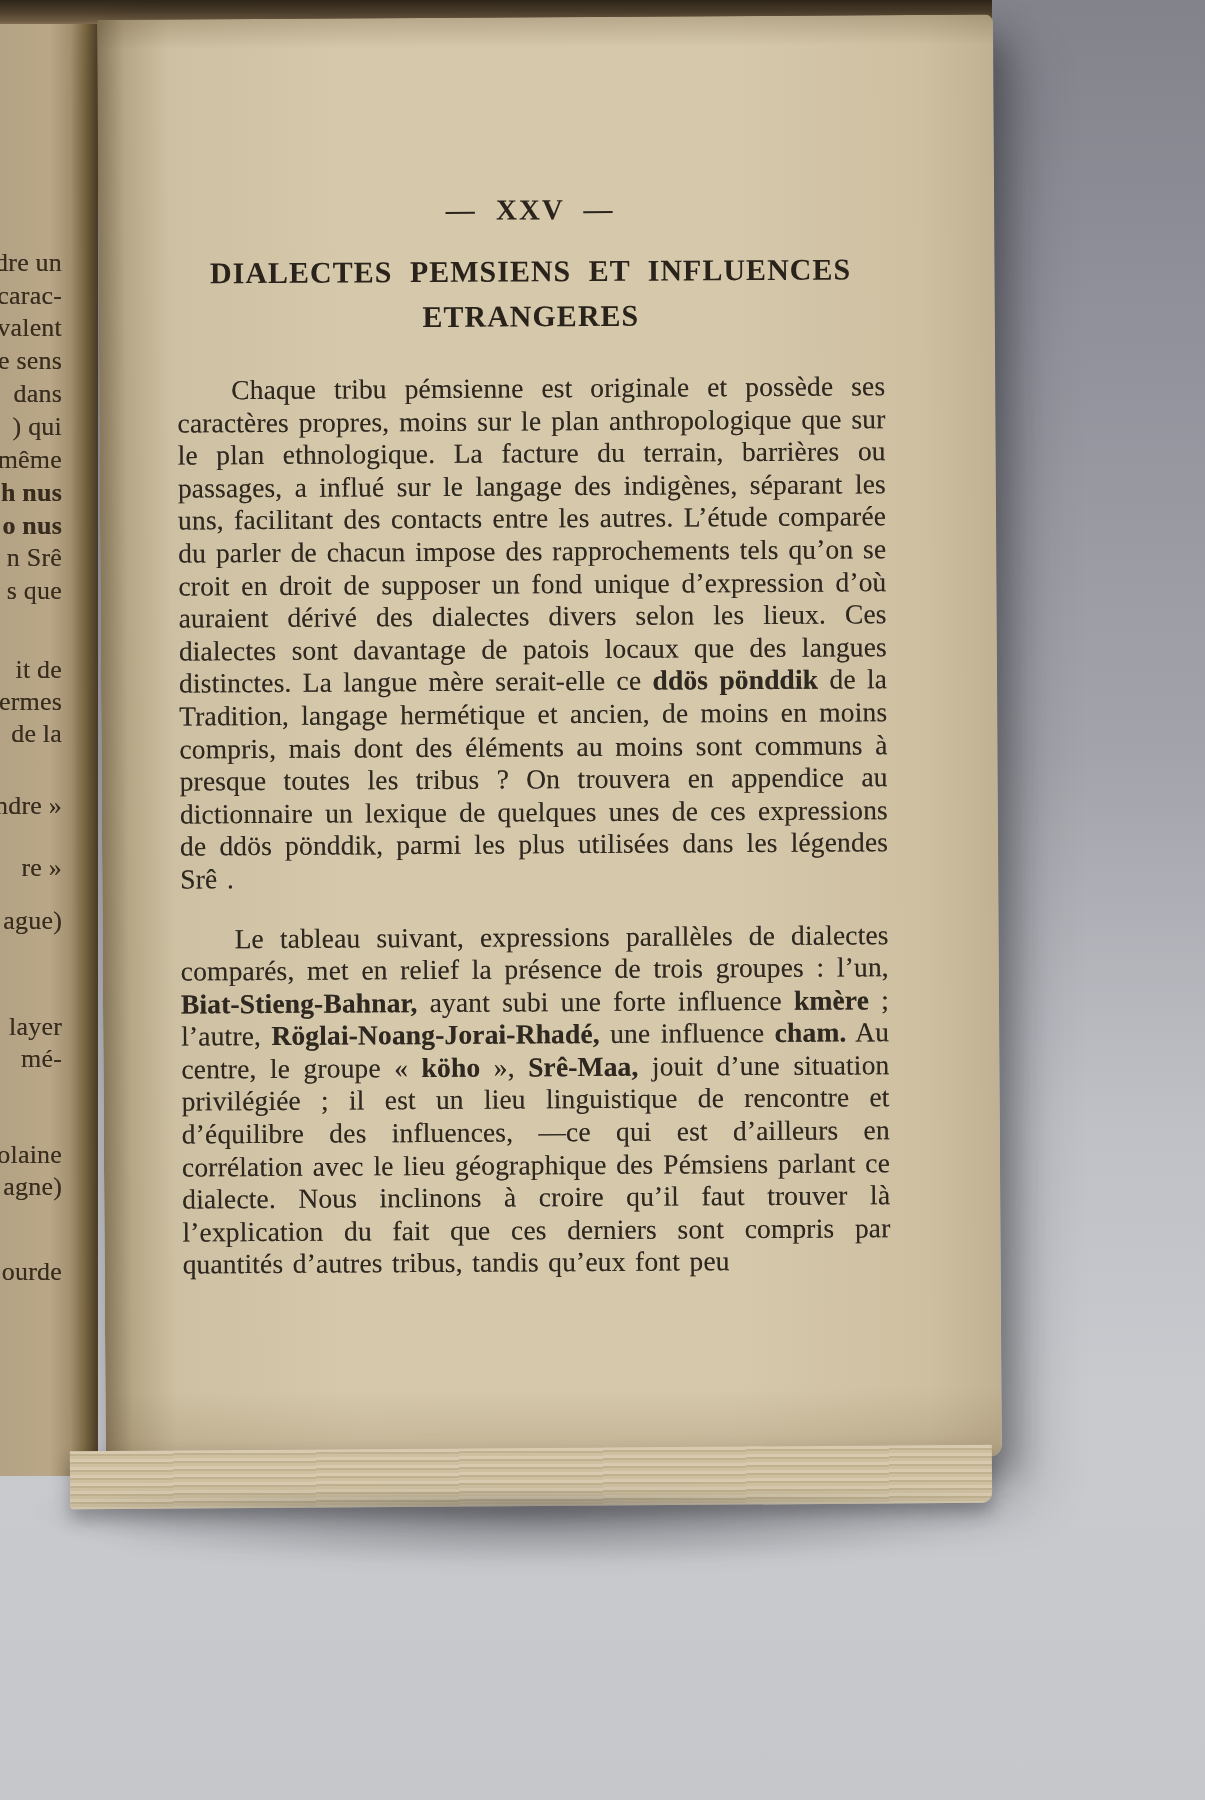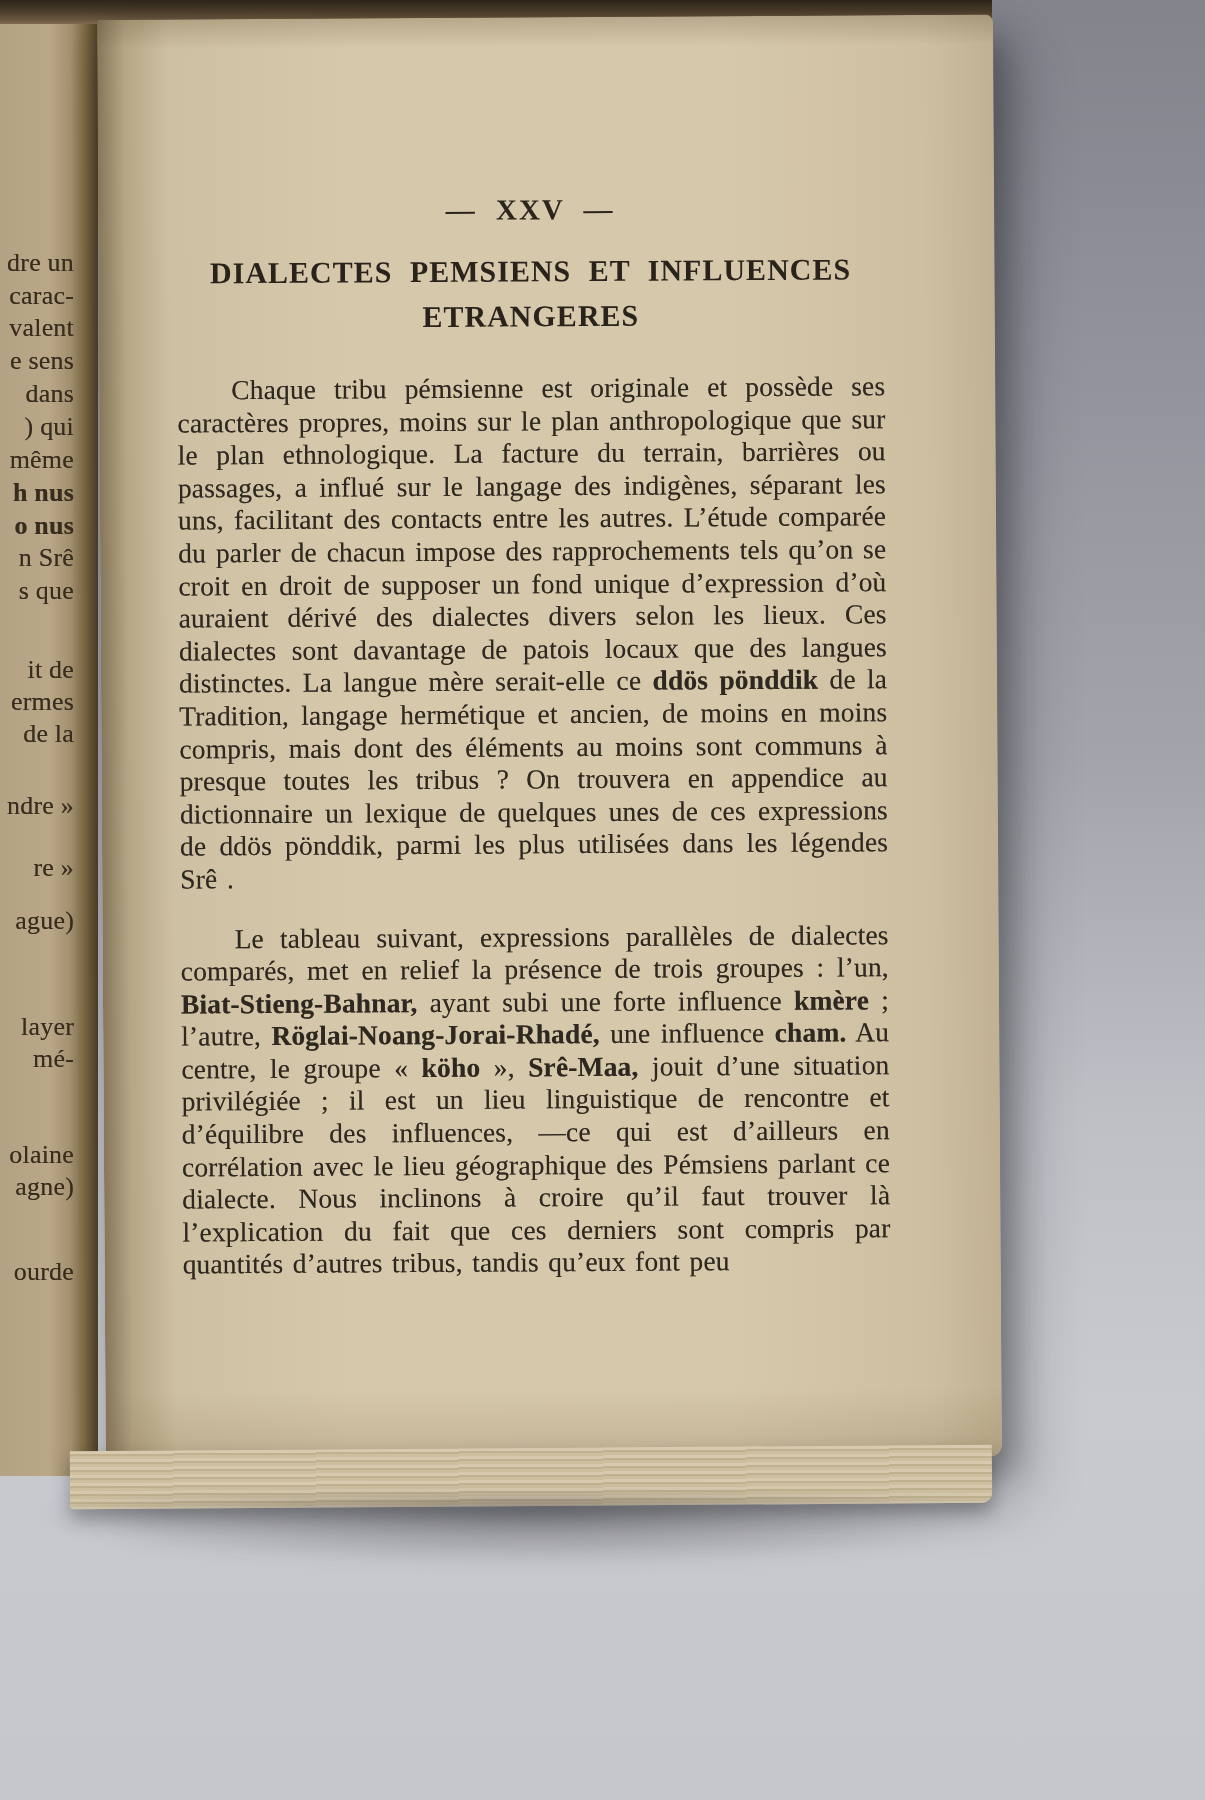--- a/index.html
+++ b/index.html
@@ -11,21 +11,21 @@
   
   .top-edge{
     position:absolute;left:0;top:0;width:992px;height:26px;
     background:linear-gradient(180deg,#2e251a 0%,#4c3e2c 45%,#6d5b42 80%,#8b775a 100%);
   }
   
   .facing-page{
     position:absolute;left:0;top:24px;width:98px;height:1452px;
     background:linear-gradient(90deg,#b4a284 0%,#b9a788 50%,#a3906f 72%,#77643f 88%,#4f4028 100%);
   }
-  .frag-col{position:absolute;left:12px;top:0;width:64px;height:1436px;z-index:3;}
+  .frag-col{position:absolute;left:0;top:0;width:64px;height:1436px;z-index:3;}
   .frag{
     position:absolute;left:-10px;width:72px;text-align:right;
     font-size:26px;line-height:30px;color:#372c1e;letter-spacing:.2px;
     text-shadow:0 0 .5px rgba(45,35,20,.55);
   }
   .frag.b{font-weight:700;}
   
   .page{
     position:absolute;left:97px;top:20px;width:896px;height:1442px;
     border-radius:2px 8px 12px 3px;

